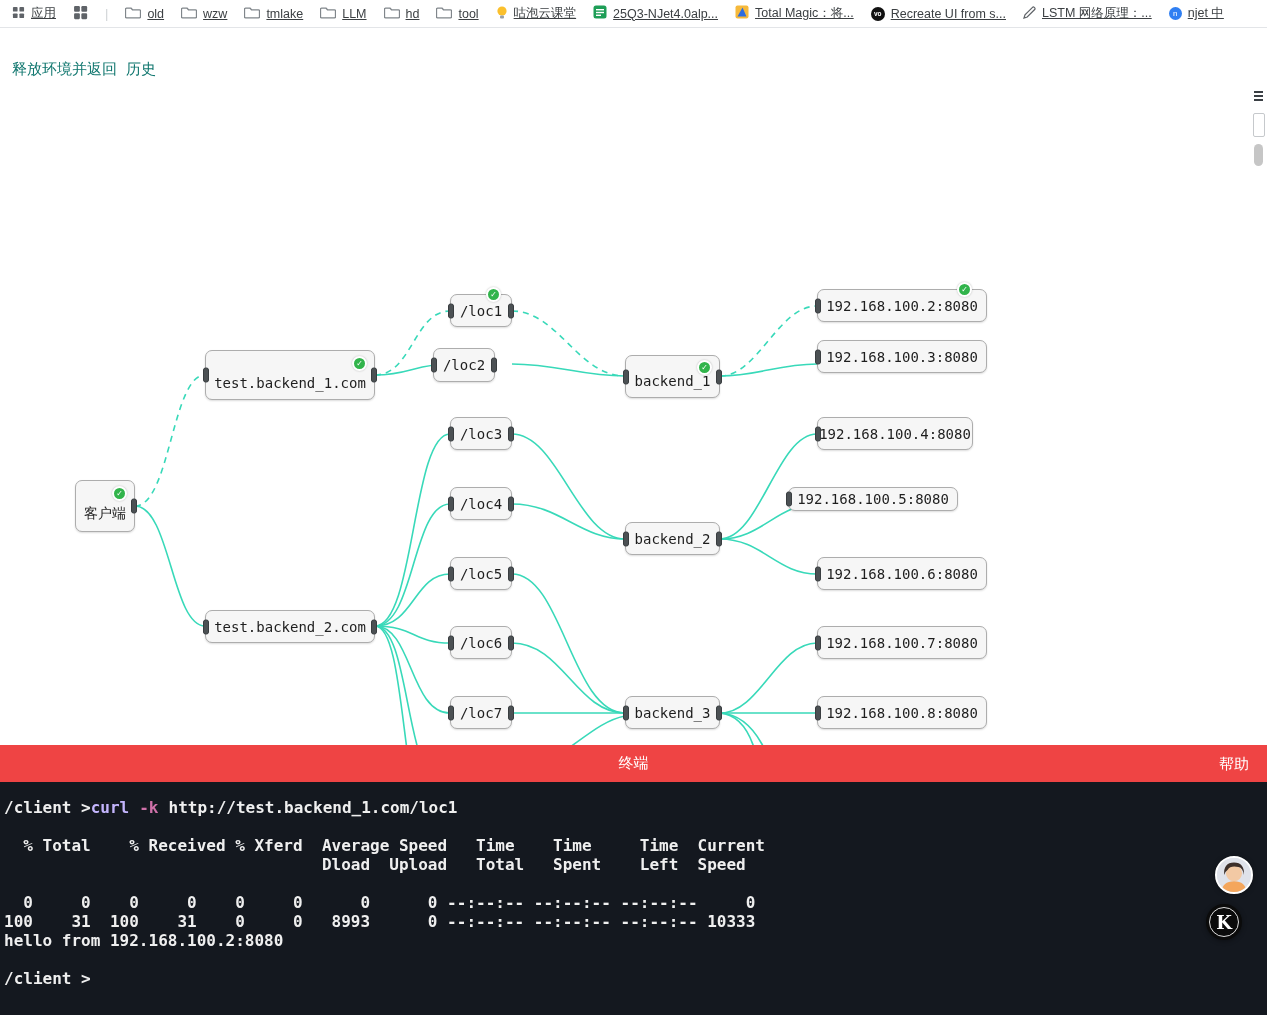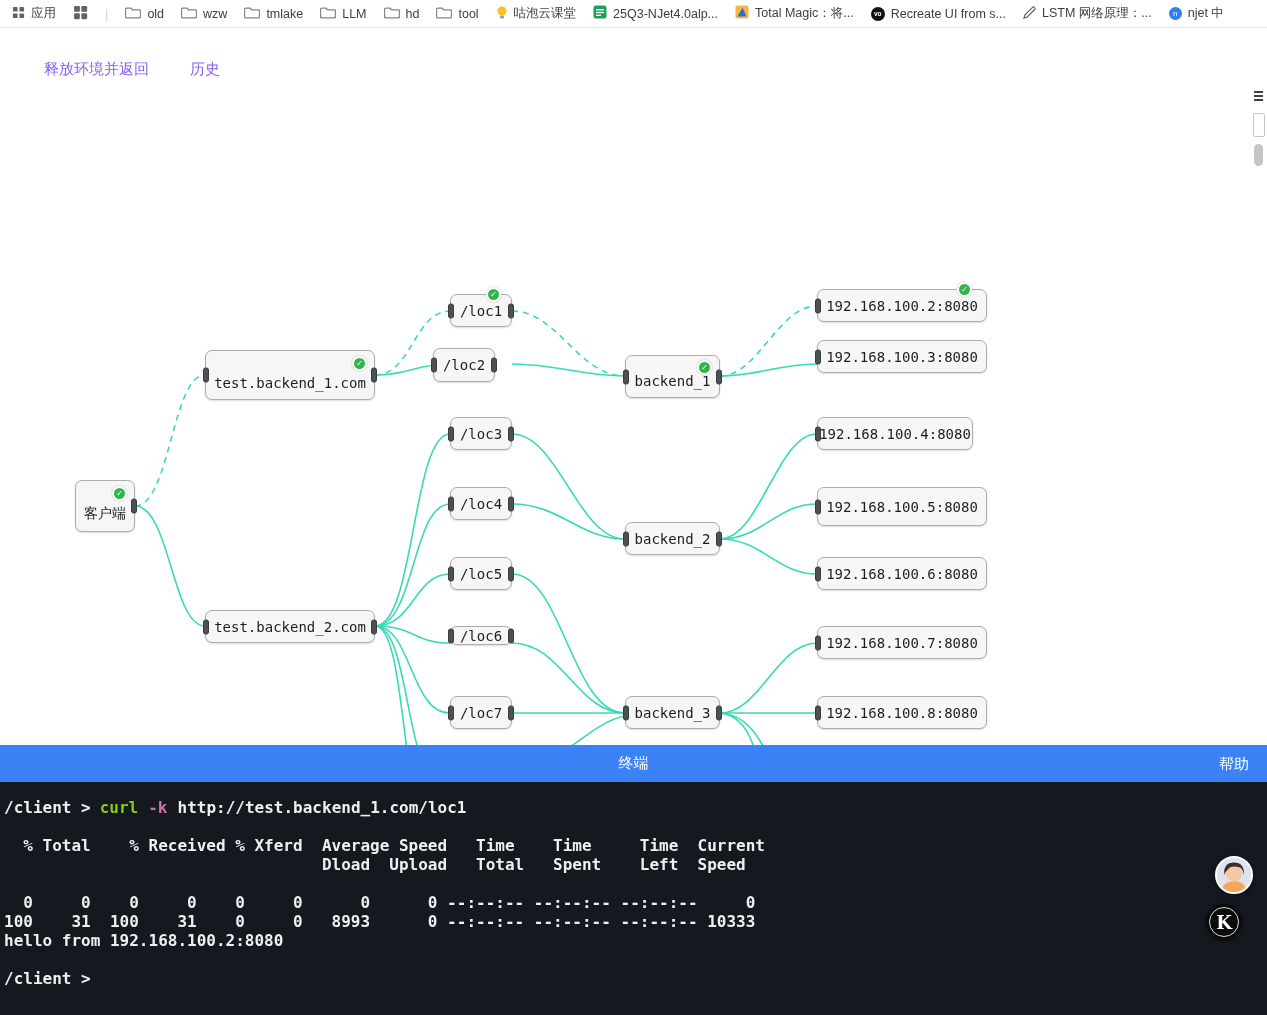--- a/index.html
+++ b/index.html
@@ -1,29 +1,29 @@
 <!DOCTYPE html>
 <html><head>
 <meta charset="utf-8">
 <style>
   * { margin:0; padding:0; box-sizing:border-box; }
   html,body { width:1267px; height:1015px; background:#fff; font-family:"Liberation Sans",sans-serif; overflow:hidden; position:relative; }
 
   
   .bookmarks { height:28px; display:flex; align-items:center; gap:17px; padding:0 12px; border-bottom:1px solid #e3e5e8; background:#fff; font-size:12.5px; color:#3c4043; white-space:nowrap; overflow:hidden; }
   .bm { display:flex; align-items:center; gap:6px; cursor:pointer; flex:0 0 auto; }
-  .bm-label { color:#3c4043; }
+  .bm-label { color:#3c4043;text-decoration:underline; }
   .bm-div { color:#d0d3d6; font-size:13px; }
   .i-vo { width:14px; height:14px; border-radius:50%; background:#111; color:#fff; font-size:6.5px; font-weight:bold; display:inline-flex; align-items:center; justify-content:center; }
   .i-njet { width:13px; height:13px; border-radius:50%; background:#2f7ff2; color:#fff; font-size:8px; display:inline-flex; align-items:center; justify-content:center; }
 
   
   .main { position:absolute; top:28px; left:0; width:1267px; height:717px; background:#fff; overflow:hidden; }
   .top-links { position:absolute; top:32px; left:12px; font-size:15px; display:flex; gap:9px; z-index:5; }
-  .top-links a { color:#8b5cf6; text-decoration:none; cursor:pointer;margin-left:32px; }
+  .top-links a { color:#0f766e; text-decoration:none; cursor:pointer; }
 
   .edges { position:absolute; top:0; left:0; z-index:1; }
   .edges path { fill:none; stroke:#38d9b9; stroke-width:1.6; }
   .edges path.d { stroke-dasharray:6 5; }
 
   .node { position:absolute; z-index:2; background:#f6f6f6; border:1px solid #adadad; border-radius:7px;
           display:flex; align-items:center; justify-content:center;
           font-family:"DejaVu Sans Mono",monospace; font-size:14px; color:#1e1e1e;
           box-shadow:0 1px 2px rgba(0,0,0,.14); cursor:pointer; }
   .node.tall { align-items:flex-end; padding-bottom:8px; }
@@ -34,28 +34,28 @@
   .badge.in { top:5px; right:7px; }
   .badge.over { top:-8px; right:10px; }
 
   .side-strip { position:absolute; right:1px; top:58px; width:15px; display:flex; flex-direction:column; align-items:center; gap:7px; z-index:6; }
   .ss-bars { width:13px; height:20px; display:flex; flex-direction:column; justify-content:center; align-items:center; gap:2px; cursor:pointer; }
   .ss-bars i { width:9px; height:2px; background:#3a3f44; display:block; }
   .ss-doc { width:12px; height:24px; border:1px solid #c6c9cc; background:#fff; border-radius:2px; cursor:pointer; }
   .ss-thumb { width:9px; height:22px; background:#c6c6c6; border-radius:5px; cursor:pointer; }
 
   
-  .term-bar { position:absolute; top:745px; left:0; width:1267px; height:37px; background:#3b82f6;
+  .term-bar { position:absolute; top:745px; left:0; width:1267px; height:37px; background:#ef4444;
               display:flex; align-items:center; justify-content:center; color:#fff; font-size:15px; z-index:8; }
   .term-bar .help { position:absolute; right:18px; top:50%; transform:translateY(-50%); color:#fff; cursor:pointer; }
   .terminal { position:absolute; top:782px; left:0; width:1267px; height:233px; background:#14181f; z-index:8;
               font-family:"DejaVu Sans Mono",monospace; font-weight:bold; font-size:16px; line-height:19px; color:#efefef;
               padding:16px 8px 0 4px; }
   .t-out { font:inherit; white-space:pre; margin:19px 0; color:#efefef; }
-  .c-prog { color:#84cc16; margin:0 0 0 9px; }
+  .c-prog { color:#c4b5fd; margin:0 0 0 0; }
   .c-flag { color:#cf71a9; margin:0 10px; }
 
   .avatar { position:absolute; right:14px; top:74px; width:38px; height:38px; border-radius:50%; overflow:hidden;
             border:2px solid #fff; box-shadow:0 1px 5px rgba(0,0,0,.35); cursor:pointer; background:#dfe2ea; }
   .klogo { position:absolute; right:25px; top:122px; width:36px; height:36px; border-radius:50%; background:#0b0b0b;
            box-shadow:0 1px 5px rgba(0,0,0,.4); cursor:pointer; display:flex; align-items:center; justify-content:center; }
   .klogo .ring { position:absolute; inset:3px; border:1.2px solid rgba(255,255,255,.85); border-radius:50%; }
   .klogo .k { color:#fff; font-family:"DejaVu Serif",serif; font-size:18px; font-weight:bold; }
 </style>
 </head>
@@ -232,21 +232,21 @@
   <div class="node" style="left:450px;top:459px;width:62px;height:33px">
     <span class="port pl"></span>
     <span>/loc4</span>
     <span class="port pr"></span>
   </div>
   <div class="node" style="left:450px;top:529px;width:62px;height:33px">
     <span class="port pl"></span>
     <span>/loc5</span>
     <span class="port pr"></span>
   </div>
-  <div class="node" style="left:450px;top:598px;width:62px;height:19px">
+  <div class="node" style="left:450px;top:598px;width:62px;height:33px">
     <span class="port pl"></span>
     <span>/loc6</span>
     <span class="port pr"></span>
   </div>
   <div class="node" style="left:450px;top:668px;width:62px;height:33px">
     <span class="port pl"></span>
     <span>/loc7</span>
     <span class="port pr"></span>
   </div>
 
@@ -273,21 +273,21 @@
     <span>192.168.100.2:8080</span>
   </div>
   <div class="node" style="left:817px;top:312px;width:170px;height:33px">
     <span class="port pl"></span>
     <span>192.168.100.3:8080</span>
   </div>
   <div class="node" style="left:817px;top:389px;width:156px;height:33px">
     <span class="port pl"></span>
     <span>192.168.100.4:8080</span>
   </div>
-  <div class="node" style="left:817px;top:459px;width:170px;height:39px">
+  <div class="node" style="left:788px;top:459px;width:170px;height:24px">
     <span class="port pl"></span>
     <span>192.168.100.5:8080</span>
   </div>
   <div class="node" style="left:817px;top:529px;width:170px;height:33px">
     <span class="port pl"></span>
     <span>192.168.100.6:8080</span>
   </div>
   <div class="node" style="left:817px;top:598px;width:170px;height:33px">
     <span class="port pl"></span>
     <span>192.168.100.7:8080</span>

